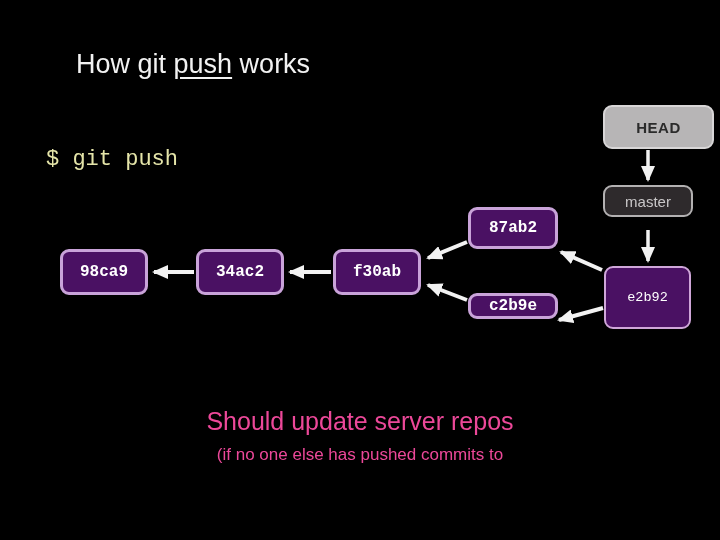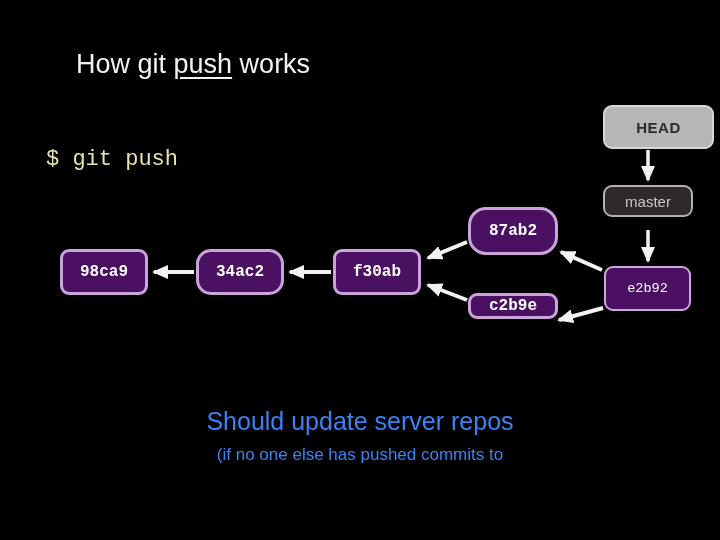--- a/index.html
+++ b/index.html
@@ -40,47 +40,47 @@
   }
   .commit {
     background: #4a1163;
     border: 3px solid #c9a3d9;
     color: #ffffff;
     font-family: "Liberation Mono", monospace;
     font-weight: bold;
     font-size: 16px;
   }
   #node-98ca9 { left: 60px;  top: 249px; width: 88px; height: 46px; }
-  #node-34ac2 { left: 196px; top: 249px; width: 88px; height: 46px; border-radius: 15px; }
+  #node-34ac2 { left: 196px; top: 249px; width: 88px; height: 46px; }
   #node-f30ab { left: 333px; top: 249px; width: 88px; height: 46px; }
-  #node-87ab2 { left: 468px; top: 207px; width: 90px; height: 48px; border-radius: 18px; }
+  #node-87ab2 { left: 468px; top: 207px; width: 90px; height: 42px; }
   #node-c2b9e { left: 468px; top: 293px; width: 90px; height: 26px; text-align: center; }
   #node-e2b92 {
-    left: 604px; top: 266px; width: 87px; height: 45px;
+    left: 604px; top: 266px; width: 87px; height: 63px;
     font-weight: normal; font-size: 13.5px; border-color: #cfa6d9; border-width: 2.5px;
   }
   #node-head {
     left: 603px; top: 105px; width: 111px; height: 44px;
     background: #b7b5b6; border: 2px solid #d8d6d7;
     color: #2b2b2b; font-weight: bold; font-size: 15px;
     letter-spacing: 0.5px;
   }
   #node-master {
     left: 603px; top: 185px; width: 90px; height: 32px;
     background: #2e2a2c; border: 2px solid #b3b1b2;
     color: #c9c7c8; font-size: 15px;
   }
   .arrows { position: absolute; left: 0; top: 0; width: 720px; height: 540px; }
   .caption {
     position: absolute;
     left: 110px;
     top: 407px;
     width: 500px;
     text-align: center;
-    color: #3b82f6;
+    color: #ec4899;
   }
   .caption-heading { font-size: 25px; }
   .caption-sub { font-size: 17px; line-height: 23px; margin-top: 7px; }
 </style>
 </head>
 <body>
 
 <div class="slide">
 
   <div class="title"><span>How git </span><span class="u">push</span><span> works</span></div>

